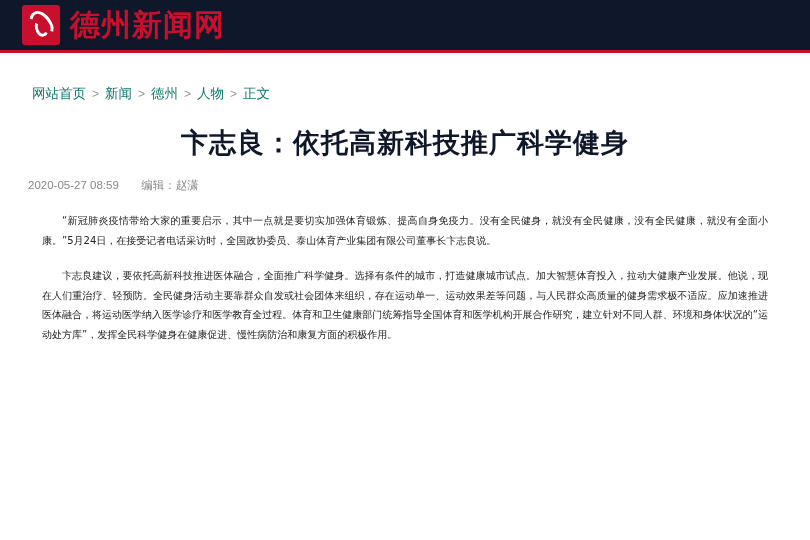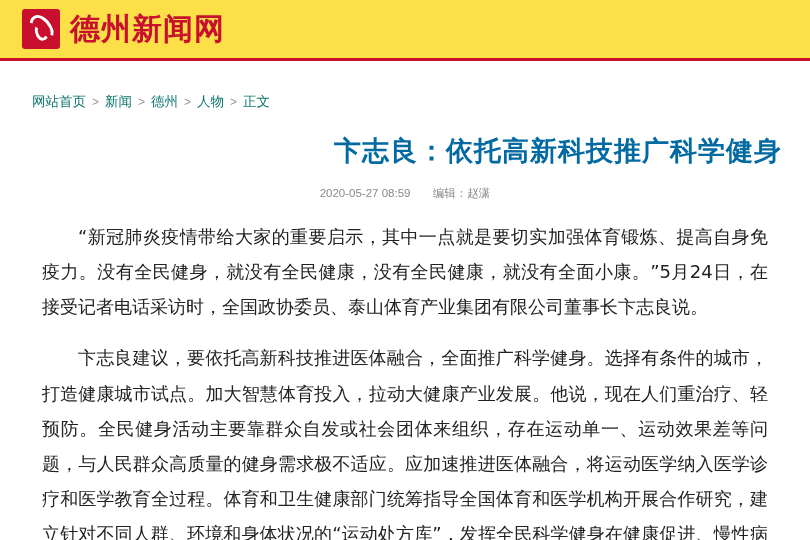--- a/index.html
+++ b/index.html
@@ -18,22 +18,22 @@
     position: relative;
     width: 810px;
     height: 540px;
     background: #ffffff;
     box-sizing: border-box;
   }
 
   
   .site-header {
     position: relative;
-    height: 58px;
-    background: #fde047;
+    height: 50px;
+    background: #0f172a;
     display: flex;
     align-items: center;
     padding-left: 22px;
     box-sizing: border-box;
   }
   .logo-wrap {
     display: flex;
     align-items: center;
     gap: 10px;
   }
@@ -109,48 +109,48 @@
     white-space: nowrap;
   }
   .breadcrumb .sep {
     color: #999;
     font-size: 12px;
   }
 
   
   .article-title {
     margin-top: 22px;
-    text-align: right;
+    text-align: center;
     font-family: "DejaVu Sans", "Liberation Sans", sans-serif;
     font-size: 27px;
     font-weight: bold;
-    color: #0369a1;
+    color: #0f172a;
     letter-spacing: 1px;
     line-height: 1.3;
   }
   .article-meta {
     margin-top: 14px;
-    text-align: center;
+    text-align: left;
     font-size: 11.5px;
     color: #888;
   }
   .article-meta .meta-gap {
     display: inline-block;
     width: 16px;
   }
 
   
   .article-body {
     margin-top: 18px;
     padding: 0 14px;
   }
   .article-body p {
     margin: 0 0 16px 0;
     font-family: "DejaVu Sans", "Liberation Sans", sans-serif;
-    font-size: 18px;
+    font-size: 10px;
     line-height: 1.95;
     color: #222;
     text-align: justify;
     text-indent: 2em;
   }
   .article-body p:last-child {
     margin-bottom: 0;
   }
 </style>
 </head>

